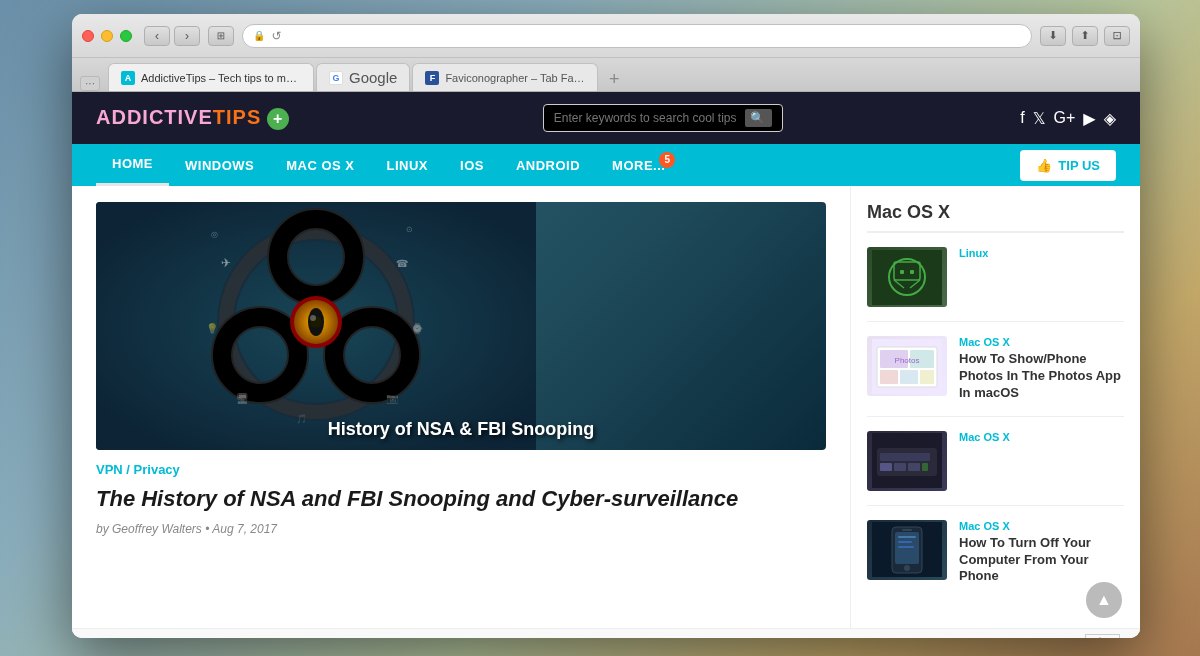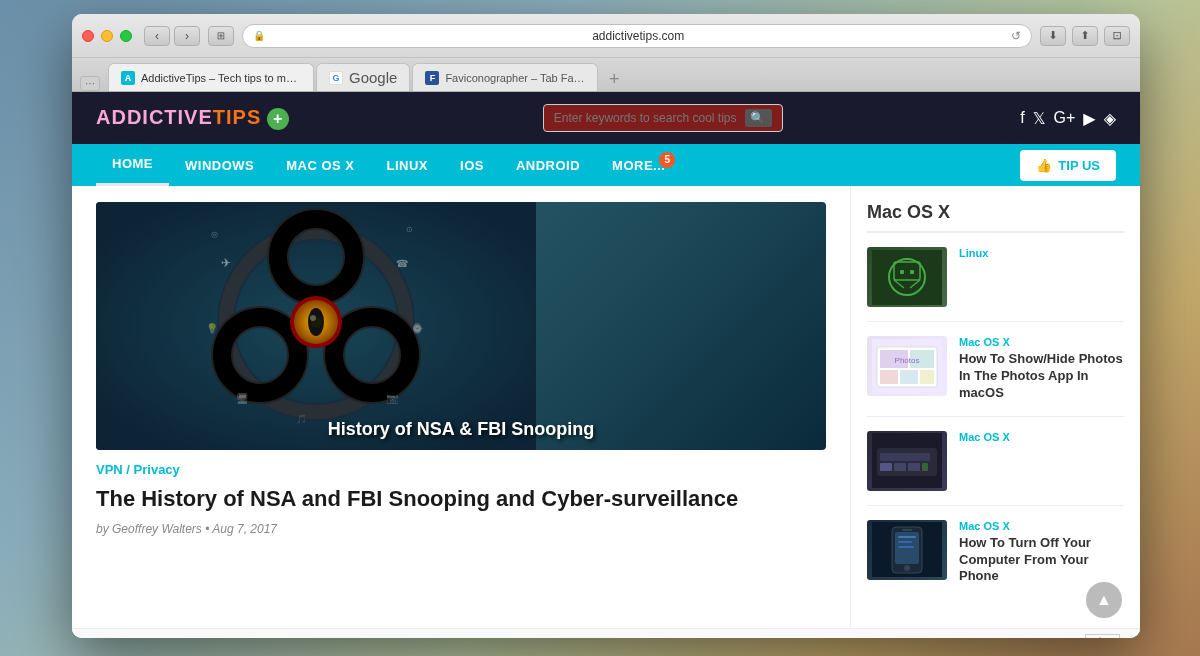--- a/index.html
+++ b/index.html
@@ -222,21 +222,21 @@
       border-radius: 50%;
       color: white;
       font-size: 16px;
       margin-left: 6px;
       font-weight: bold;
     }
 
     .search-bar {
       display: flex;
       align-items: center;
-      background: #7f1d1d;
+      background: #000000;
       border: 1px solid #ccc;
       border-radius: 4px;
       padding: 4px 10px;
       width: 240px;
       gap: 6px;
       font-size: 12px;
       color: #999;
       margin-left: 16px;
     }
     .search-bar input {
@@ -362,20 +362,21 @@
       color: #00bcd4;
       cursor: pointer;
     }
 
     .article-title {
       margin-top: 8px;
       font-size: 22px;
       font-weight: 700;
       color: #1a1a1a;
       line-height: 1.3;
+      font-style: italic;
     }
 
     .article-meta {
       margin-top: 8px;
       font-size: 12px;
       color: #888;
       font-style: italic;
     }
 
     
@@ -523,21 +524,20 @@
       <div class="traffic-light tl-yellow"></div>
       <div class="traffic-light tl-green"></div>
     </div>
     <div class="nav-buttons">
       <div class="nav-btn">‹</div>
       <div class="nav-btn">›</div>
     </div>
     <div class="view-btn">⊞</div>
     <div class="address-bar">
       <span class="lock-icon">🔒</span>
-      <span class="address-text">addictivetips.com</span>
       <span class="refresh-btn">↺</span>
     </div>
     <div class="toolbar-right">
       <div class="toolbar-btn">⬇</div>
       <div class="toolbar-btn">⬆</div>
       <div class="toolbar-btn">⊡</div>
     </div>
   </div>
 
   <div class="tabs-bar">
@@ -703,21 +703,21 @@
                 <rect x="38" y="11" width="24" height="18" fill="#d0e8e8" rx="1"></rect>
                 <rect x="8" y="31" width="18" height="14" fill="#f0d8d8" rx="1"></rect>
                 <rect x="28" y="31" width="18" height="14" fill="#d8e8f0" rx="1"></rect>
                 <rect x="48" y="31" width="14" height="14" fill="#f0f0d0" rx="1"></rect>
                 <text x="35" y="24" font-size="8" fill="#9966cc" text-anchor="middle">Photos</text>
               </svg>
             </div>
           </div>
           <div class="sidebar-item-content">
             <div class="sidebar-item-category">Mac OS X</div>
-            <div class="sidebar-item-title">How To Show/Hide Photos In The Photos App In macOS</div>
+            <div class="sidebar-item-title">How To Show/Phone Photos In The Photos App In macOS</div>
           </div>
         </div>
 
         <div class="sidebar-item">
           <div class="sidebar-thumb">
             <div class="thumb-touchbar">
               <svg width="70" height="55" viewBox="0 0 70 55">
                 <rect width="70" height="55" fill="#1a1a2a"></rect>
                 <rect x="5" y="15" width="60" height="28" fill="#2a2a3a" rx="3"></rect>
                 <rect x="8" y="20" width="50" height="8" fill="#3a3a5a" rx="1"></rect>

